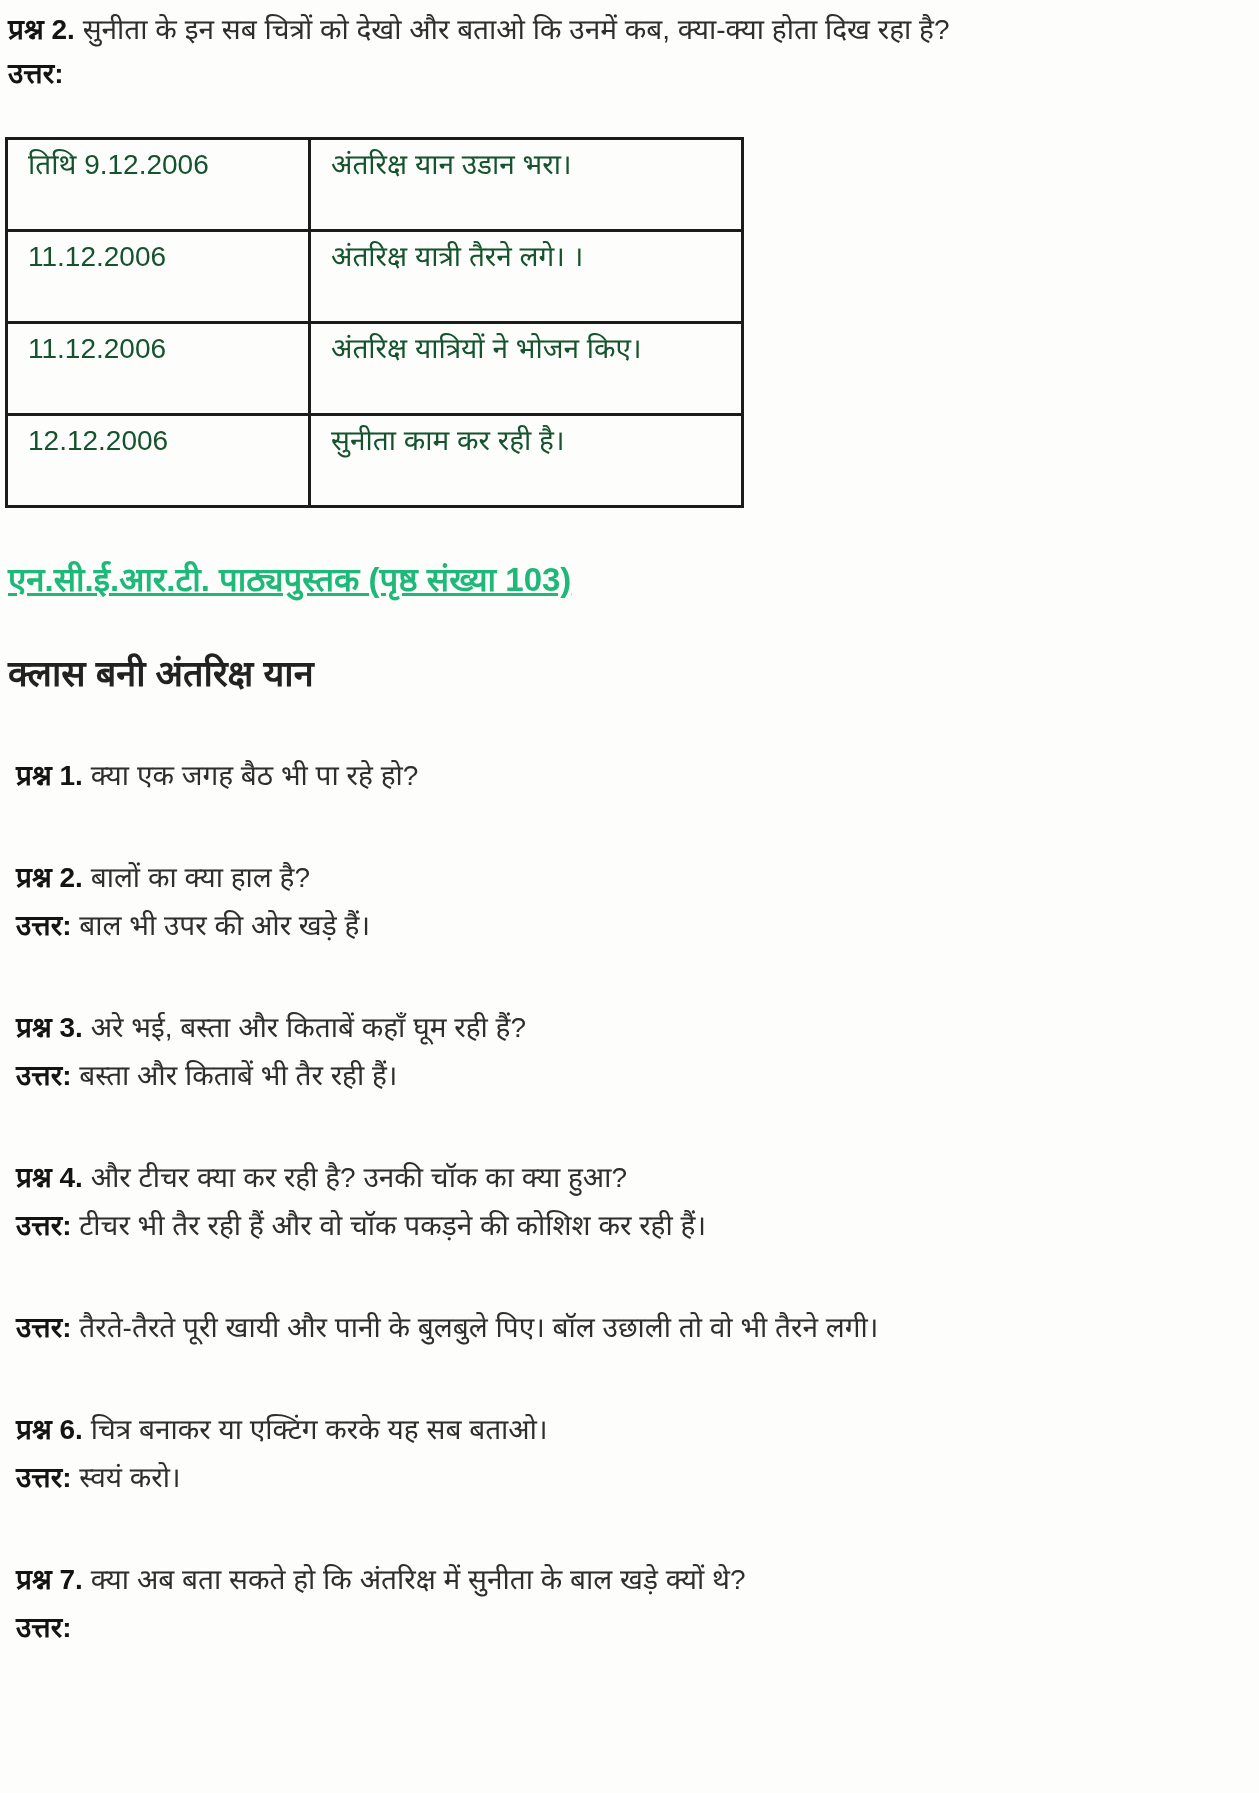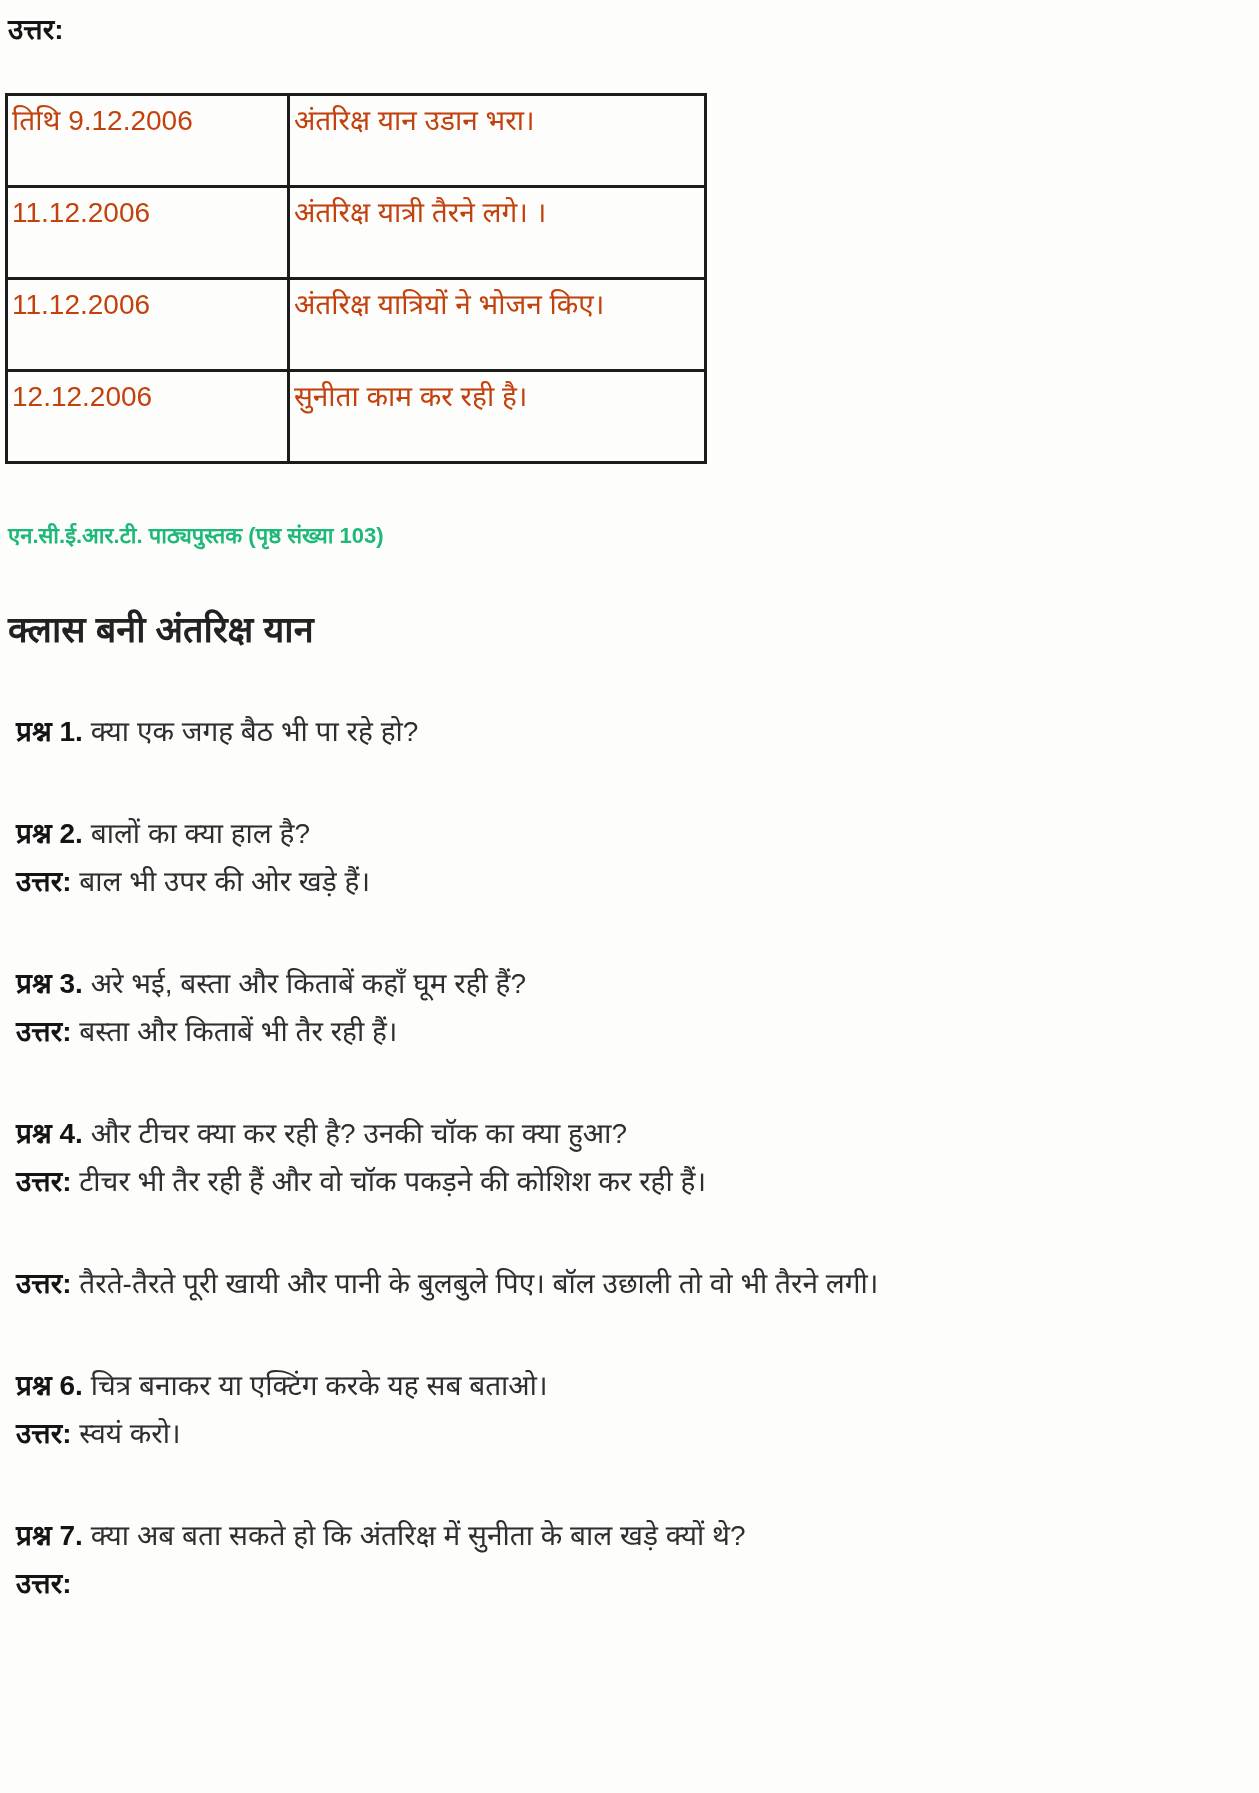--- a/index.html
+++ b/index.html
@@ -31,52 +31,54 @@
   table.schedule {
     border-collapse: collapse;
     margin-top: 41px;
     margin-left: -3px;
     width: 702px;
     table-layout: fixed;
   }
   table.schedule td {
     border: 3px solid #1c1c1c;
     vertical-align: top;
-    padding: 7px 4px;
+    padding: 7px 20px;
     height: 75px;
     box-sizing: content-box;
     line-height: 36px;
-    color: #c2410c;
+    color: #14532d;
   }
   table.schedule td.date-col { width: 260px; }
   table.schedule td.event-col { width: 390px; }
   
   .source-heading {
     margin: 52px 0 0 0;
-    font-size: 22px;
+    font-size: 33px;
     font-weight: bold;
     line-height: 40px;
+    text-decoration: underline;
   }
   .chapter-heading {
     margin: 54px 0 0 0;
     font-size: 36px;
     font-weight: bold;
     color: #222;
     line-height: 40px;
   }
   
   .qa-list { margin-top: 9px; }
   .qa-block { margin-top: 62px; }
   .qa-block p { margin: 8px; line-height: 40px; }
 </style>
 </head>
 <body>
 
 <div class="page">
 
+  <p class="line"><b>प्रश्न 2.</b> <span>सुनीता के इन सब चित्रों को देखो और बताओ कि उनमें कब, क्या-क्या होता दिख रहा है?</span></p>
 
   <p class="line"><b>उत्तर:</b></p>
 
   <table class="schedule">
     <tbody>
   <tr>
     <td class="date-col">तिथि 9.12.2006</td>
     <td class="event-col">अंतरिक्ष यान उडान भरा।</td>
   </tr>
 

